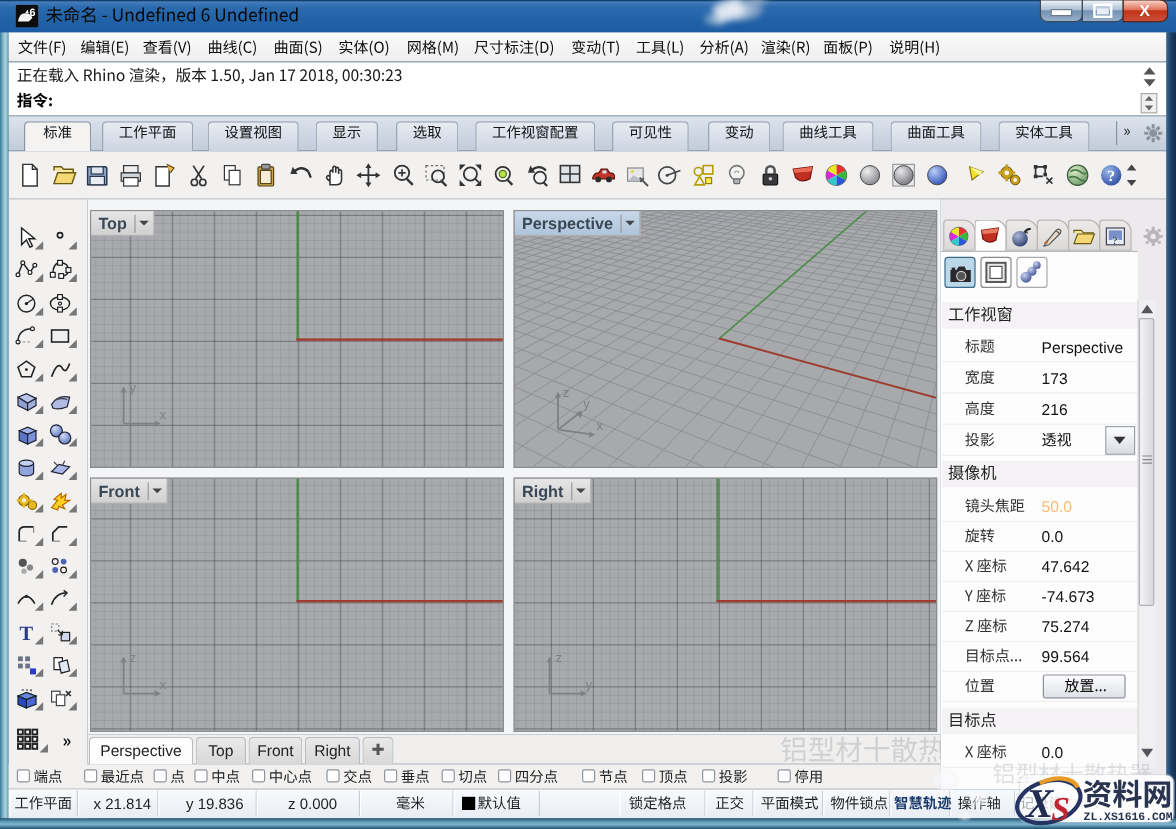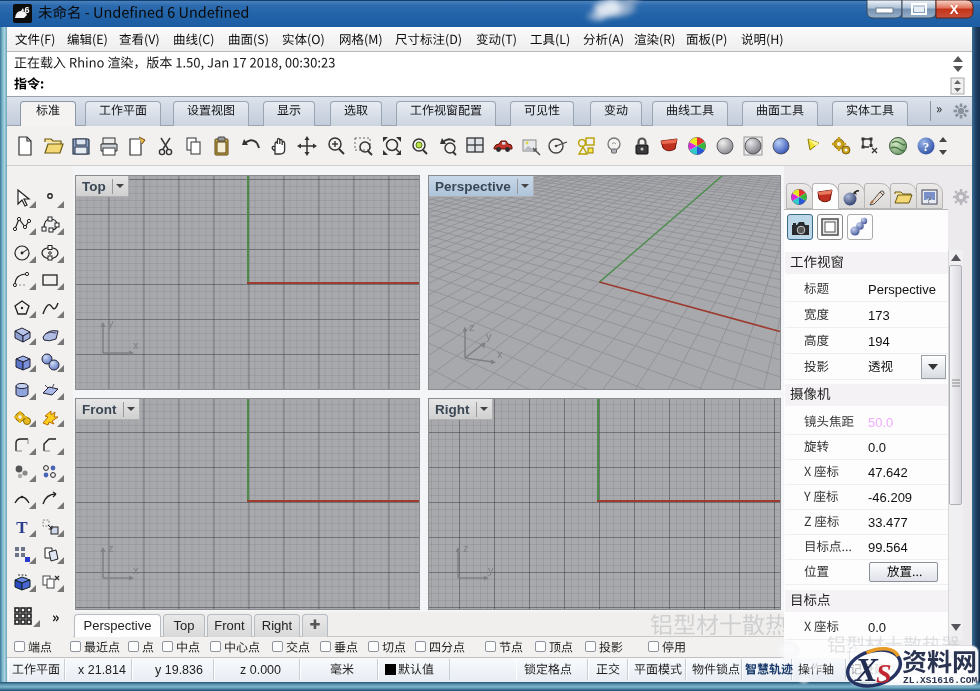--- a/index.html
+++ b/index.html
@@ -1201,21 +1201,21 @@
     </g>
   </svg>
 <div class="abs" style="left:868px;top:308px;font-size:13px;color:#111;font-family:'Liberation Sans'">173</div>
 <div class="abs" style="left:785px;top:329px;width:163px;height:25px;background:#fdfdfd;border-bottom:1px solid #efefef"></div>
 <svg style="position:absolute;left:804px;top:334px;overflow:visible" width="26" height="16" xmlns="http://www.w3.org/2000/svg">
     <g fill="#333">
       <path transform="translate(0.00,11.00) scale(0.012500,-0.012500)" d="M286 559H719V468H286ZM211 614V413H797V614ZM441 826 470 736H59V670H937V736H553C542 768 527 810 513 843ZM96 357V-79H168V294H830V-1C830 -12 825 -16 813 -16C801 -16 754 -17 711 -15C720 -31 731 -54 735 -72C799 -72 842 -72 869 -63C896 -53 905 -37 905 0V357ZM281 235V-21H352V29H706V235ZM352 179H638V85H352Z"></path>
       <path transform="translate(12.50,11.00) scale(0.012500,-0.012500)" d="M386 644V557H225V495H386V329H775V495H937V557H775V644H701V557H458V644ZM701 495V389H458V495ZM757 203C713 151 651 110 579 78C508 111 450 153 408 203ZM239 265V203H369L335 189C376 133 431 86 497 47C403 17 298 -1 192 -10C203 -27 217 -56 222 -74C347 -60 469 -35 576 7C675 -37 792 -65 918 -80C927 -61 946 -31 962 -15C852 -5 749 15 660 46C748 93 821 157 867 243L820 268L807 265ZM473 827C487 801 502 769 513 741H126V468C126 319 119 105 37 -46C56 -52 89 -68 104 -80C188 78 201 309 201 469V670H948V741H598C586 773 566 813 548 845Z"></path>
     </g>
   </svg>
-<div class="abs" style="left:868px;top:334px;font-size:13px;color:#111;font-family:'Liberation Sans'">194</div>
+<div class="abs" style="left:868px;top:334px;font-size:13px;color:#111;font-family:'Liberation Sans'">216</div>
 <div class="abs" style="left:785px;top:355px;width:163px;height:25px;background:#fdfdfd;border-bottom:1px solid #efefef"></div>
 <svg style="position:absolute;left:804px;top:360px;overflow:visible" width="26" height="16" xmlns="http://www.w3.org/2000/svg">
     <g fill="#333">
       <path transform="translate(0.00,11.00) scale(0.012500,-0.012500)" d="M183 840V638H46V568H183V351C127 335 76 321 34 311L56 238L183 276V15C183 1 177 -3 163 -4C151 -4 107 -5 60 -3C70 -22 80 -53 83 -72C152 -72 193 -71 220 -59C246 -47 256 -27 256 15V298L360 329L350 398L256 371V568H381V638H256V840ZM473 804V694C473 622 456 540 343 478C357 467 384 438 393 423C517 493 544 601 544 692V734H719V574C719 497 734 469 804 469C818 469 873 469 889 469C909 469 931 470 944 474C941 491 939 520 937 539C924 536 902 534 887 534C873 534 823 534 810 534C794 534 791 544 791 572V804ZM787 328C751 252 696 188 631 136C566 189 514 254 478 328ZM376 398V328H418L404 323C444 233 500 156 569 93C487 42 393 7 296 -13C311 -30 328 -61 334 -82C439 -56 541 -15 629 44C709 -13 803 -56 911 -81C921 -61 942 -29 959 -12C858 8 769 43 693 92C779 164 848 259 889 380L840 401L826 398Z"></path>
       <path transform="translate(12.50,11.00) scale(0.012500,-0.012500)" d="M840 820C783 740 680 655 592 606C611 592 634 570 646 554C740 611 843 700 911 791ZM873 550C810 463 693 375 593 324C612 310 633 287 645 271C751 330 868 423 942 521ZM893 260C825 147 695 42 563 -17C581 -31 602 -56 615 -74C753 -6 885 106 962 234ZM186 303H474V219H186ZM417 120C452 73 490 10 508 -31L564 -1C546 38 506 99 471 145ZM179 644H485V583H179ZM179 754H485V693H179ZM108 805V532H558V805ZM154 143C131 90 95 38 56 0C71 -10 97 -30 109 -41C149 0 192 65 218 124ZM270 514C278 500 286 484 293 468H59V407H593V468H373C364 489 352 512 340 530ZM116 357V165H292V0C292 -9 290 -12 278 -12C267 -13 233 -13 192 -12C202 -30 212 -55 215 -75C271 -75 309 -74 334 -64C359 -53 366 -36 366 -1V165H547V357Z"></path>
     </g>
   </svg>
 <svg style="position:absolute;left:868px;top:360px;overflow:visible" width="26" height="16" xmlns="http://www.w3.org/2000/svg">
     <g fill="#111">
       <path transform="translate(0.00,11.00) scale(0.012500,-0.012500)" d="M61 765C119 716 187 646 216 597L278 644C246 692 177 760 118 806ZM854 824C736 797 518 780 338 773C345 758 353 734 355 719C430 721 512 725 593 732V655H313V596H547C480 526 377 462 283 431C298 418 318 393 329 377C421 413 523 483 593 561V427H665V564C732 487 831 417 923 381C934 398 954 423 969 436C874 465 773 528 709 596H952V655H665V738C754 747 837 759 903 773ZM392 403V344H508C490 237 446 158 309 115C324 102 343 76 350 60C506 113 558 210 579 344H699C691 312 683 280 674 255H844C835 180 826 147 813 135C805 128 797 127 780 127C763 127 716 128 668 132C678 115 685 91 686 74C736 70 784 70 808 72C835 73 854 78 870 94C892 115 904 166 916 283C917 293 918 311 918 311H756L777 403ZM251 456H56V386H179V83C136 63 90 27 45 -15L95 -80C152 -18 206 34 243 34C265 34 296 5 335 -19C401 -58 484 -68 600 -68C698 -68 867 -63 945 -58C946 -36 958 1 966 20C867 10 715 3 601 3C495 3 411 9 349 46C301 74 278 98 251 100Z"></path>
@@ -1236,21 +1236,21 @@
   </svg>
 <div class="abs" style="left:785px;top:410px;width:163px;height:25px;background:#fdfdfd;border-bottom:1px solid #efefef"></div>
 <svg style="position:absolute;left:804px;top:415px;overflow:visible" width="51" height="16" xmlns="http://www.w3.org/2000/svg">
     <g fill="#333">
       <path transform="translate(0.00,11.00) scale(0.012500,-0.012500)" d="M531 303H838V235H531ZM531 418H838V352H531ZM629 831 656 767H446V705H927V767H732C722 792 708 822 696 846ZM783 696C774 665 757 620 741 587H571L624 600C618 627 603 668 587 698L526 684C540 654 553 614 558 587H416V523H950V587H809L853 680ZM463 470V183H560C550 60 511 8 352 -25C367 -38 386 -66 393 -83C572 -40 619 32 631 183H719V13C719 -50 735 -68 802 -68C816 -68 873 -68 888 -68C943 -68 960 -41 966 69C948 74 920 82 906 93C904 2 899 -10 879 -10C867 -10 822 -10 813 -10C793 -10 789 -7 789 14V183H908V470ZM175 837C145 744 94 654 35 595C48 579 68 542 74 526C108 562 141 608 170 658H381V726H205C219 756 231 787 242 818ZM58 344V275H193V86C193 41 158 8 139 -4C152 -20 172 -53 180 -71C195 -52 223 -34 401 77C395 92 387 121 384 141L264 71V275H394V344H264V479H366V547H103V479H193V344Z"></path>
       <path transform="translate(12.50,11.00) scale(0.012500,-0.012500)" d="M537 165C673 99 812 10 893 -66L943 -8C860 65 716 154 577 219ZM192 741C273 711 372 659 420 618L464 679C414 719 313 767 233 795ZM102 559C183 527 281 472 329 431L377 490C327 531 227 582 147 612ZM57 382V311H483C429 158 313 49 56 -13C72 -30 92 -58 100 -76C384 -4 508 128 563 311H946V382H580C605 511 605 661 606 830H529C528 656 530 507 502 382Z"></path>
       <path transform="translate(25.00,11.00) scale(0.012500,-0.012500)" d="M342 111C354 51 362 -27 363 -74L436 -63C435 -17 424 59 411 118ZM549 113C575 54 600 -24 610 -72L684 -56C674 -9 646 68 619 126ZM753 120C803 58 860 -29 884 -82L958 -56C931 -2 872 82 822 143ZM170 139C145 70 100 -7 56 -52L125 -81C172 -30 215 51 242 121ZM489 819C511 783 533 737 546 701H296C320 740 341 781 360 822L287 844C230 712 134 585 31 506C49 493 79 467 92 453C124 481 157 514 188 551V146H262V182H909V246H600V341H863V402H600V487H860V548H600V636H921V701H607L623 708C611 744 583 801 556 845ZM526 487V402H262V487ZM526 548H262V636H526ZM526 341V246H262V341Z"></path>
       <path transform="translate(37.50,11.00) scale(0.012500,-0.012500)" d="M152 732H345V556H152ZM551 488H817V284H551ZM942 788H476V-40H960V33H551V213H888V559H551V714H942ZM35 37 54 -34C158 -5 301 35 437 73L428 139L298 104V281H429V347H298V491H413V797H86V491H228V85L151 65V390H87V49Z"></path>
     </g>
   </svg>
-<div class="abs" style="left:868px;top:415px;font-size:13px;color:#f0abfc;font-family:'Liberation Sans'">50.0</div>
+<div class="abs" style="left:868px;top:415px;font-size:13px;color:#fdba74;font-family:'Liberation Sans'">50.0</div>
 <div class="abs" style="left:785px;top:435px;width:163px;height:25px;background:#fdfdfd;border-bottom:1px solid #efefef"></div>
 <svg style="position:absolute;left:804px;top:440px;overflow:visible" width="26" height="16" xmlns="http://www.w3.org/2000/svg">
     <g fill="#333">
       <path transform="translate(0.00,11.00) scale(0.012500,-0.012500)" d="M169 813C196 771 225 715 240 677H44V606H152C149 321 141 101 27 -29C45 -41 70 -63 82 -80C177 32 207 196 217 405H333C327 127 319 30 303 7C296 -4 288 -6 273 -6C259 -6 224 -6 186 -2C196 -21 203 -50 204 -71C245 -73 283 -73 306 -70C332 -67 349 -60 364 -37C390 -3 396 108 403 441C403 451 403 475 403 475H220L223 606H444V677H260L313 696C298 733 266 791 237 835ZM506 372C500 212 484 56 400 -28C417 -38 439 -62 448 -77C494 -31 523 32 541 104C600 -30 690 -60 813 -60H946C950 -41 959 -8 969 9C940 8 836 8 817 8C786 8 756 10 729 17V226H920V292H729V468H860C846 430 830 393 816 366L874 344C899 389 927 459 952 521L903 537L892 534H495C518 566 539 602 558 642H958V711H588C602 748 615 787 625 826L552 841C523 727 473 618 406 547C424 536 454 512 467 499L487 524V468H661V47C618 77 584 129 561 217C567 266 570 319 572 372Z"></path>
       <path transform="translate(12.50,11.00) scale(0.012500,-0.012500)" d="M81 332C89 340 120 346 154 346H243V201L40 167L56 94L243 130V-76H315V144L450 171L447 236L315 213V346H418V414H315V567H243V414H145C177 484 208 567 234 653H417V723H255C264 757 272 791 280 825L206 840C200 801 192 762 183 723H46V653H165C142 571 118 503 107 478C89 435 75 402 58 398C67 380 77 346 81 332ZM426 535V464H573C552 394 531 329 513 278H801C766 228 723 168 682 115C647 138 612 160 579 179L531 131C633 70 752 -22 810 -81L860 -23C830 6 787 40 738 76C802 158 871 253 921 327L868 353L856 348H616L650 464H959V535H671L703 653H923V723H722L750 830L675 840L646 723H465V653H627L594 535Z"></path>
     </g>
   </svg>
 <div class="abs" style="left:868px;top:440px;font-size:13px;color:#111;font-family:'Liberation Sans'">0.0</div>
 <div class="abs" style="left:785px;top:460px;width:163px;height:25px;background:#fdfdfd;border-bottom:1px solid #efefef"></div>
 <svg style="position:absolute;left:804px;top:465px;overflow:visible" width="36" height="16" xmlns="http://www.w3.org/2000/svg">
@@ -1262,30 +1262,30 @@
   </svg>
 <div class="abs" style="left:868px;top:465px;font-size:13px;color:#111;font-family:'Liberation Sans'">47.642</div>
 <div class="abs" style="left:785px;top:485px;width:163px;height:25px;background:#fdfdfd;border-bottom:1px solid #efefef"></div>
 <svg style="position:absolute;left:804px;top:490px;overflow:visible" width="35" height="16" xmlns="http://www.w3.org/2000/svg">
     <g fill="#333">
       <path transform="translate(0.00,11.00) scale(0.012500,-0.012500)" d="M219 0H311V284L532 733H436L342 526C319 472 294 420 268 365H264C238 420 216 472 192 526L97 733H-1L219 284Z"></path>
       <path transform="translate(9.44,11.00) scale(0.012500,-0.012500)" d="M757 606C736 486 687 391 606 330V623H533V228H255V161H533V12H190V-54H953V12H606V161H891V228H606V327C622 316 648 295 659 284C701 319 736 362 764 414C818 367 875 312 907 276L952 324C917 363 849 424 790 472C805 510 816 552 824 597ZM350 606C329 481 282 378 198 314C215 304 244 282 255 271C299 309 335 357 363 415C404 375 447 329 471 297L516 347C489 382 435 435 388 476C401 514 411 554 418 598ZM480 823C498 796 517 764 533 734H112V456C112 311 105 109 27 -35C45 -43 77 -64 91 -77C173 76 186 302 186 456V664H949V734H618C601 769 575 813 550 847Z"></path>
       <path transform="translate(21.94,11.00) scale(0.012500,-0.012500)" d="M466 764V693H902V764ZM779 325C826 225 873 95 888 16L957 41C940 120 892 247 843 345ZM491 342C465 236 420 129 364 57C381 49 411 28 425 18C479 94 529 211 560 327ZM422 525V454H636V18C636 5 632 1 617 0C604 0 557 -1 505 1C515 -22 526 -54 529 -76C599 -76 645 -74 674 -62C703 -49 712 -26 712 17V454H956V525ZM202 840V628H49V558H186C153 434 88 290 24 215C38 196 58 165 66 145C116 209 165 314 202 422V-79H277V444C311 395 351 333 368 301L412 360C392 388 306 498 277 531V558H408V628H277V840Z"></path>
     </g>
   </svg>
-<div class="abs" style="left:868px;top:490px;font-size:13px;color:#111;font-family:'Liberation Sans'">-46.209</div>
+<div class="abs" style="left:868px;top:490px;font-size:13px;color:#111;font-family:'Liberation Sans'">-74.673</div>
 <div class="abs" style="left:785px;top:510px;width:163px;height:25px;background:#fdfdfd;border-bottom:1px solid #efefef"></div>
 <svg style="position:absolute;left:804px;top:515px;overflow:visible" width="36" height="16" xmlns="http://www.w3.org/2000/svg">
     <g fill="#333">
       <path transform="translate(0.00,11.00) scale(0.012500,-0.012500)" d="M50 0H556V79H164L551 678V733H85V655H437L50 56Z"></path>
       <path transform="translate(10.34,11.00) scale(0.012500,-0.012500)" d="M757 606C736 486 687 391 606 330V623H533V228H255V161H533V12H190V-54H953V12H606V161H891V228H606V327C622 316 648 295 659 284C701 319 736 362 764 414C818 367 875 312 907 276L952 324C917 363 849 424 790 472C805 510 816 552 824 597ZM350 606C329 481 282 378 198 314C215 304 244 282 255 271C299 309 335 357 363 415C404 375 447 329 471 297L516 347C489 382 435 435 388 476C401 514 411 554 418 598ZM480 823C498 796 517 764 533 734H112V456C112 311 105 109 27 -35C45 -43 77 -64 91 -77C173 76 186 302 186 456V664H949V734H618C601 769 575 813 550 847Z"></path>
       <path transform="translate(22.84,11.00) scale(0.012500,-0.012500)" d="M466 764V693H902V764ZM779 325C826 225 873 95 888 16L957 41C940 120 892 247 843 345ZM491 342C465 236 420 129 364 57C381 49 411 28 425 18C479 94 529 211 560 327ZM422 525V454H636V18C636 5 632 1 617 0C604 0 557 -1 505 1C515 -22 526 -54 529 -76C599 -76 645 -74 674 -62C703 -49 712 -26 712 17V454H956V525ZM202 840V628H49V558H186C153 434 88 290 24 215C38 196 58 165 66 145C116 209 165 314 202 422V-79H277V444C311 395 351 333 368 301L412 360C392 388 306 498 277 531V558H408V628H277V840Z"></path>
     </g>
   </svg>
-<div class="abs" style="left:868px;top:515px;font-size:13px;color:#111;font-family:'Liberation Sans'">33.477</div>
+<div class="abs" style="left:868px;top:515px;font-size:13px;color:#111;font-family:'Liberation Sans'">75.274</div>
 <div class="abs" style="left:785px;top:535px;width:163px;height:25px;background:#fdfdfd;border-bottom:1px solid #efefef"></div>
 <svg style="position:absolute;left:804px;top:540px;overflow:visible" width="49" height="16" xmlns="http://www.w3.org/2000/svg">
     <g fill="#333">
       <path transform="translate(0.00,11.00) scale(0.012500,-0.012500)" d="M233 470H759V305H233ZM233 542V704H759V542ZM233 233H759V67H233ZM158 778V-74H233V-6H759V-74H837V778Z"></path>
       <path transform="translate(12.50,11.00) scale(0.012500,-0.012500)" d="M466 764V693H902V764ZM779 325C826 225 873 95 888 16L957 41C940 120 892 247 843 345ZM491 342C465 236 420 129 364 57C381 49 411 28 425 18C479 94 529 211 560 327ZM422 525V454H636V18C636 5 632 1 617 0C604 0 557 -1 505 1C515 -22 526 -54 529 -76C599 -76 645 -74 674 -62C703 -49 712 -26 712 17V454H956V525ZM202 840V628H49V558H186C153 434 88 290 24 215C38 196 58 165 66 145C116 209 165 314 202 422V-79H277V444C311 395 351 333 368 301L412 360C392 388 306 498 277 531V558H408V628H277V840Z"></path>
       <path transform="translate(25.00,11.00) scale(0.012500,-0.012500)" d="M237 465H760V286H237ZM340 128C353 63 361 -21 361 -71L437 -61C436 -13 426 70 411 134ZM547 127C576 65 606 -19 617 -69L690 -50C678 0 646 81 615 142ZM751 135C801 72 857 -17 880 -72L951 -42C926 13 868 98 818 161ZM177 155C146 81 95 0 42 -46L110 -79C165 -26 216 58 248 136ZM166 536V216H835V536H530V663H910V734H530V840H455V536Z"></path>
       <path transform="translate(37.50,11.00) scale(0.012500,-0.012500)" d="M139 -13C175 -13 205 15 205 56C205 98 175 126 139 126C102 126 73 98 73 56C73 15 102 -13 139 -13Z"></path>
       <path transform="translate(40.98,11.00) scale(0.012500,-0.012500)" d="M139 -13C175 -13 205 15 205 56C205 98 175 126 139 126C102 126 73 98 73 56C73 15 102 -13 139 -13Z"></path>
       <path transform="translate(44.45,11.00) scale(0.012500,-0.012500)" d="M139 -13C175 -13 205 15 205 56C205 98 175 126 139 126C102 126 73 98 73 56C73 15 102 -13 139 -13Z"></path>
     </g>

